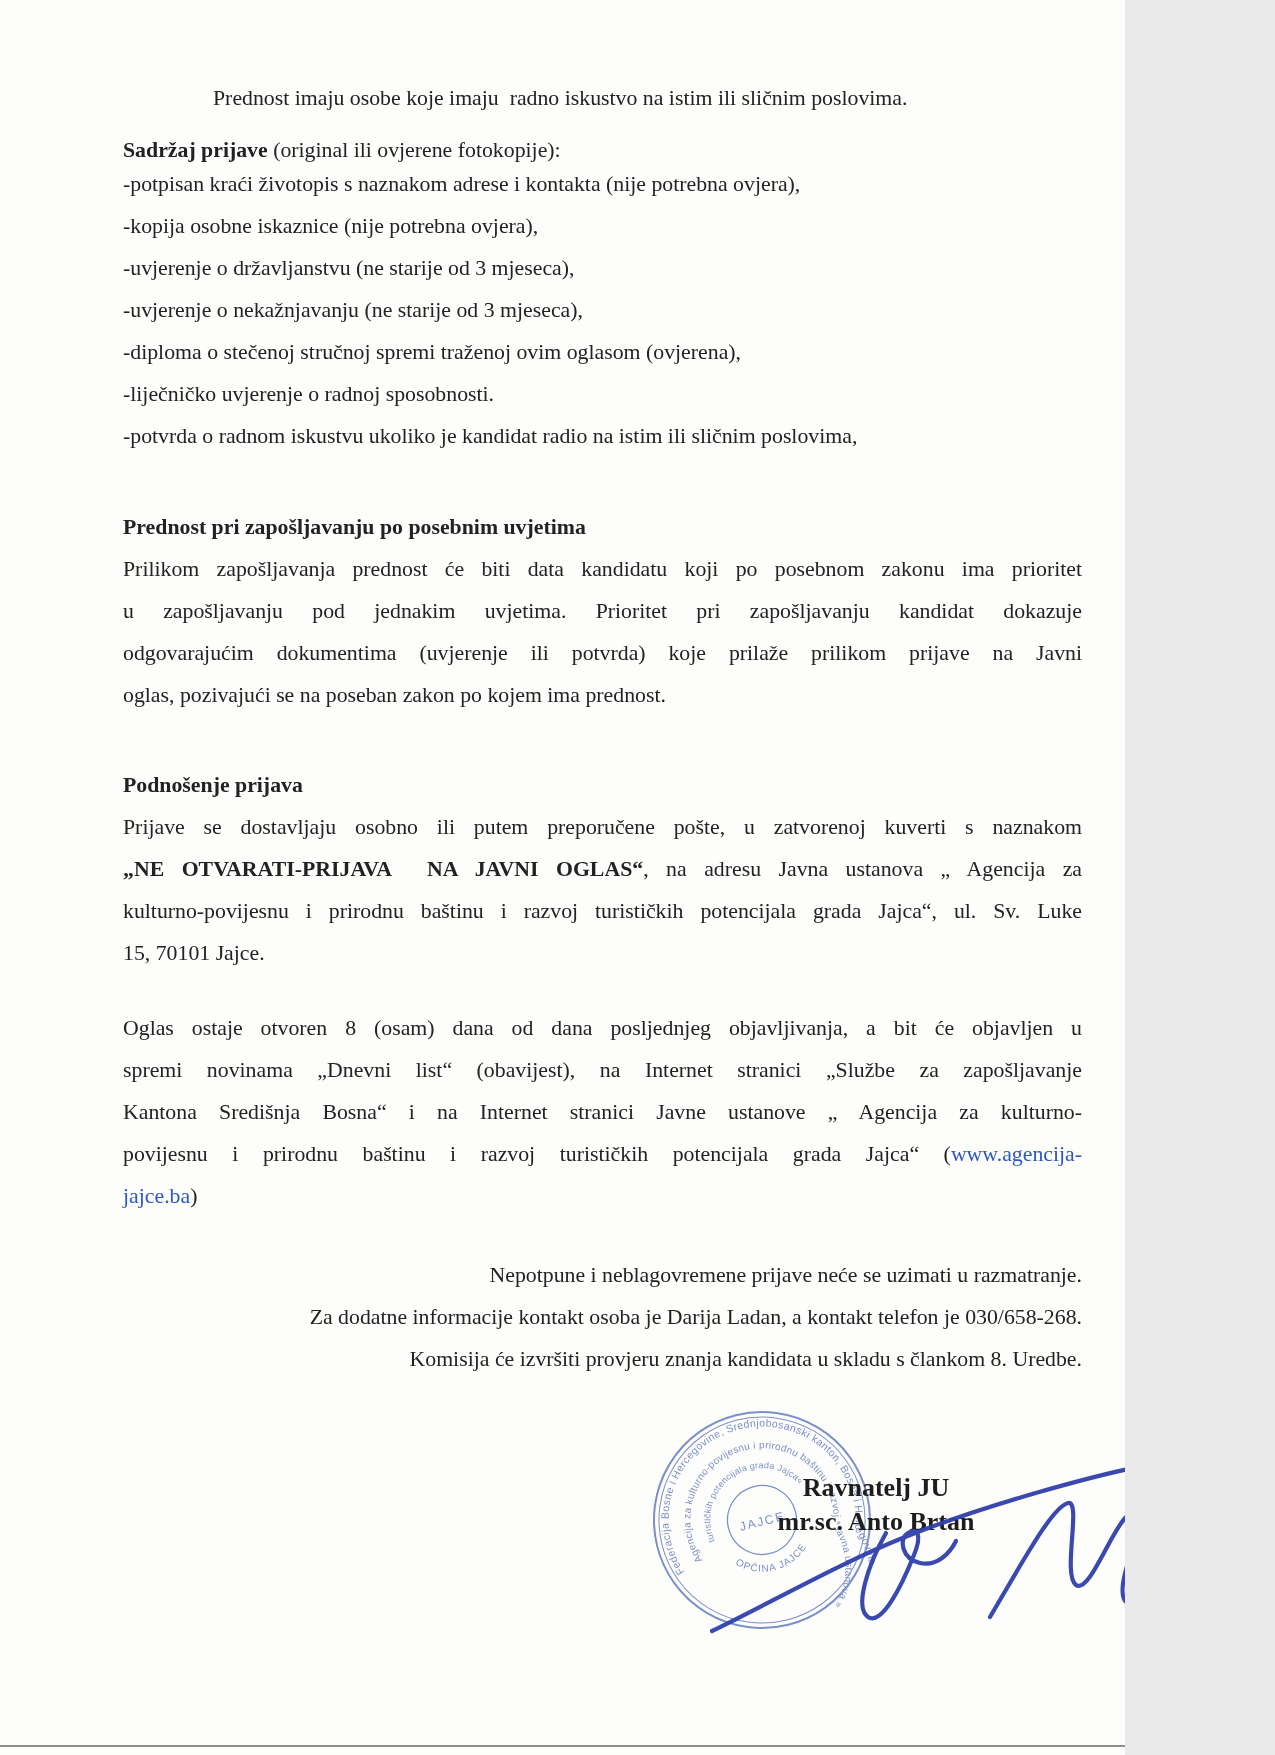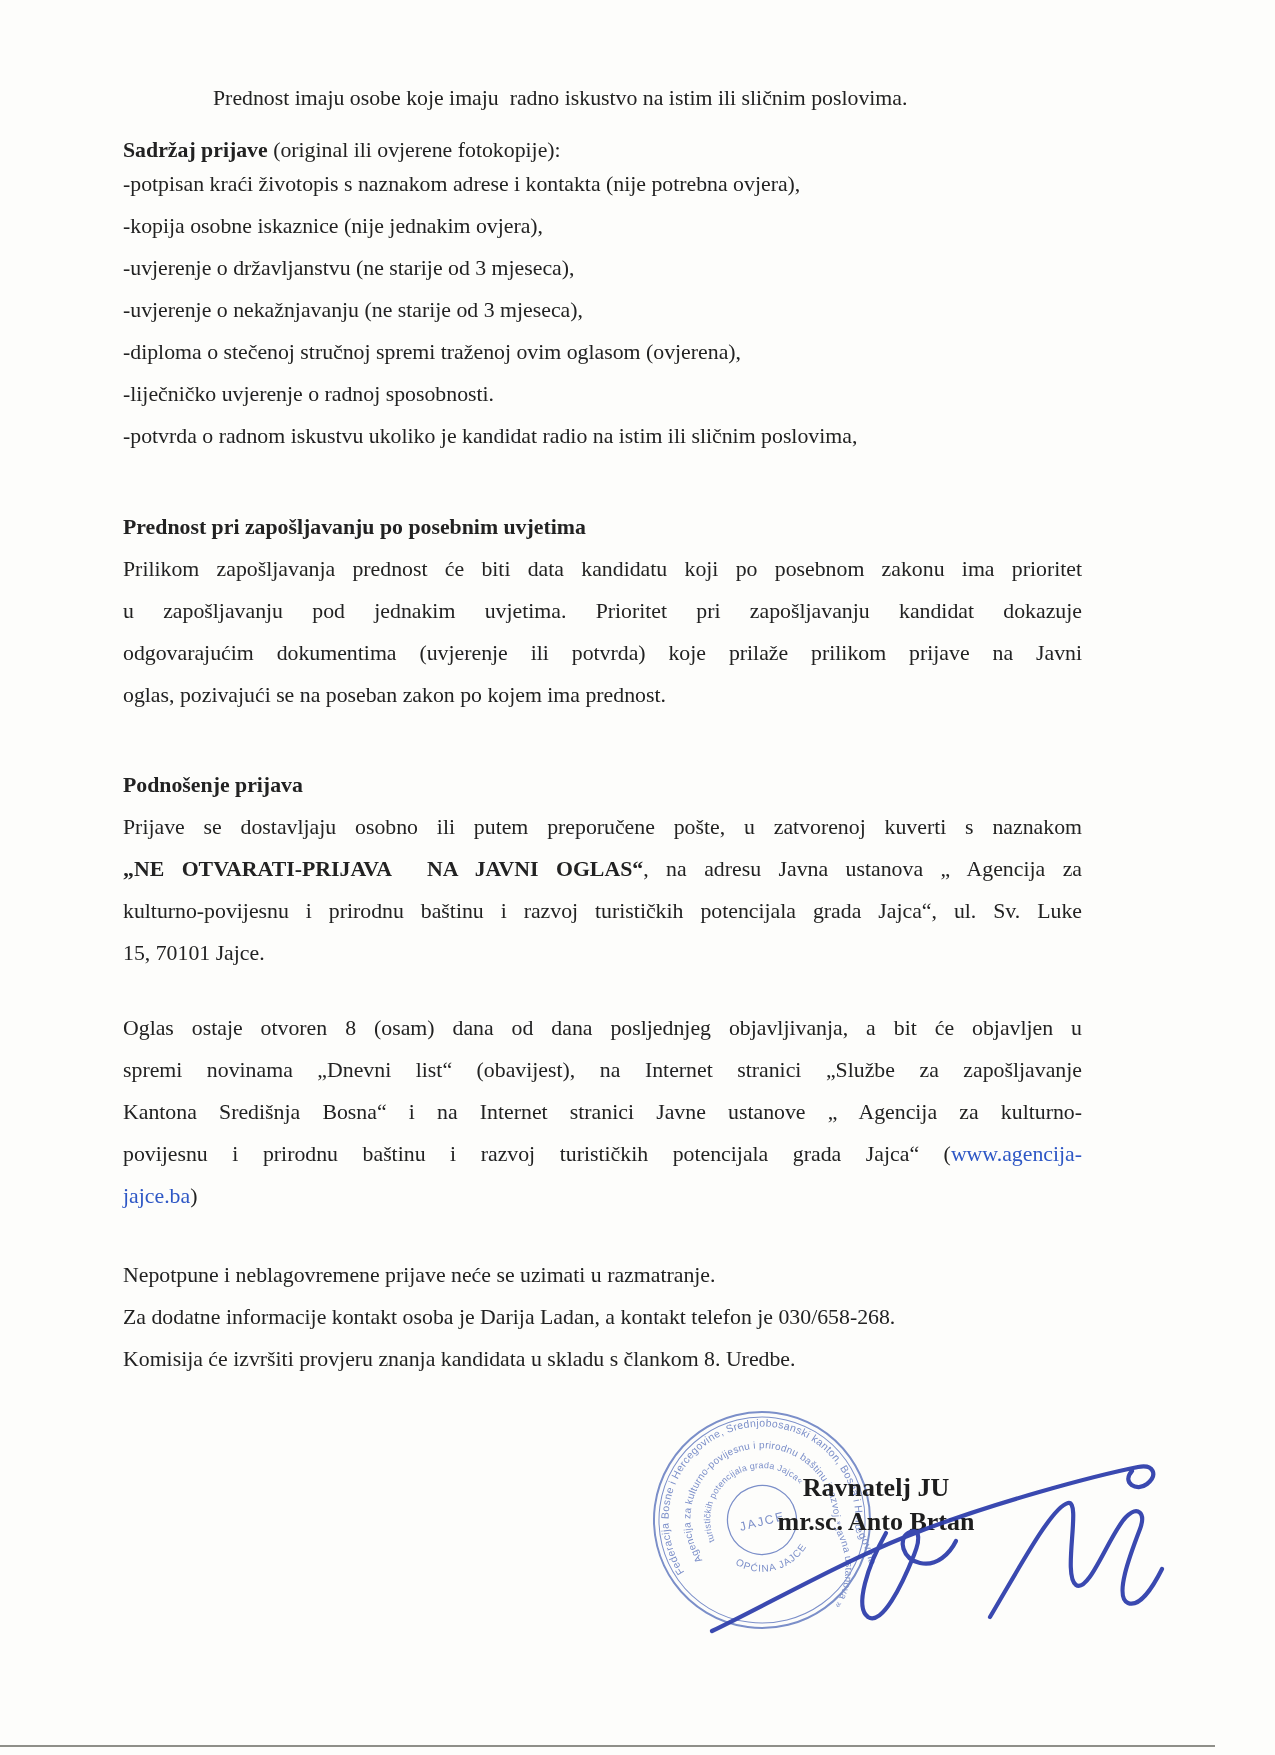--- a/index.html
+++ b/index.html
@@ -1,28 +1,28 @@
 <!DOCTYPE html>
 <html><head>
 <meta charset="utf-8">
 <style>
   html,body{margin:0;padding:0;background:#e9e9e9;}
-  .page{position:relative;width:1275px;height:1755px;background:#fdfdfb;overflow:hidden;
+  .page{position:relative;width:1125px;height:1755px;background:#fdfdfb;overflow:hidden;
         font-family:"Liberation Serif", serif;color:#222;}
   .content{position:absolute;left:123px;top:77px;width:959px;font-size:21.8px;line-height:42px;z-index:2;}
   .line{white-space:normal;}
   .intro{text-indent:90px;}
   .b{font-weight:bold;}
   .jl{text-align:justify;text-align-last:justify;}
   .mt10{margin-top:10px;}
   .mtm8{margin-top:-8px;}
   .mt49{margin-top:49px;}
   .mt48{margin-top:48px;}
   .mt33{margin-top:33px;}
-  .mt37{margin-top:37px;}
+  .mt37{margin-top:37px;text-align:right;}
   a.doclink, .doclink{color:#2e57c5;cursor:pointer;}
   .sig{position:absolute;left:716px;top:1471px;width:320px;text-align:center;
        font-weight:bold;font-size:26px;line-height:33.5px;z-index:2;color:#1d1d1d;}
   .stamp{position:absolute;left:644px;top:1402px;z-index:1;opacity:.92;transform:rotate(-14deg);}
   .stamp text{font-family:"Liberation Sans", sans-serif;fill:#7186c5;}
   .signature{position:absolute;left:690px;top:1445px;z-index:3;pointer-events:none;}
   .scanline{position:absolute;left:0;top:1745px;width:1215px;height:2px;background:#8f8f89;z-index:4;}
 </style>
 </head>
 <body>
@@ -30,21 +30,21 @@
 <div class="page">
 
   <div class="content">
 
     <div class="line intro">Prednost imaju osobe koje imaju&nbsp; radno iskustvo na istim ili sličnim poslovima.</div>
 
     <div class="line mt10"><span class="b">Sadržaj prijave</span><span> (original ili ovjerene fotokopije):</span></div>
 
     <div class="mtm8">
       <div class="line">-potpisan kraći životopis s naznakom adrese i kontakta (nije potrebna ovjera),</div>
-      <div class="line">-kopija osobne iskaznice (nije jednakim ovjera),</div>
+      <div class="line">-kopija osobne iskaznice (nije potrebna ovjera),</div>
       <div class="line">-uvjerenje o državljanstvu (ne starije od 3 mjeseca),</div>
       <div class="line">-uvjerenje o nekažnjavanju (ne starije od 3 mjeseca),</div>
       <div class="line">-diploma o stečenoj stručnoj spremi traženoj ovim oglasom (ovjerena),</div>
       <div class="line">-liječničko uvjerenje o radnoj sposobnosti.</div>
       <div class="line">-potvrda o radnom iskustvu ukoliko je kandidat radio na istim ili sličnim poslovima,</div>
     </div>
 
     <div class="line b mt49">Prednost pri zapošljavanju po posebnim uvjetima</div>
     <div>
       <div class="line jl">Prilikom zapošljavanja prednost će biti data kandidatu koji po posebnom zakonu ima prioritet</div>

